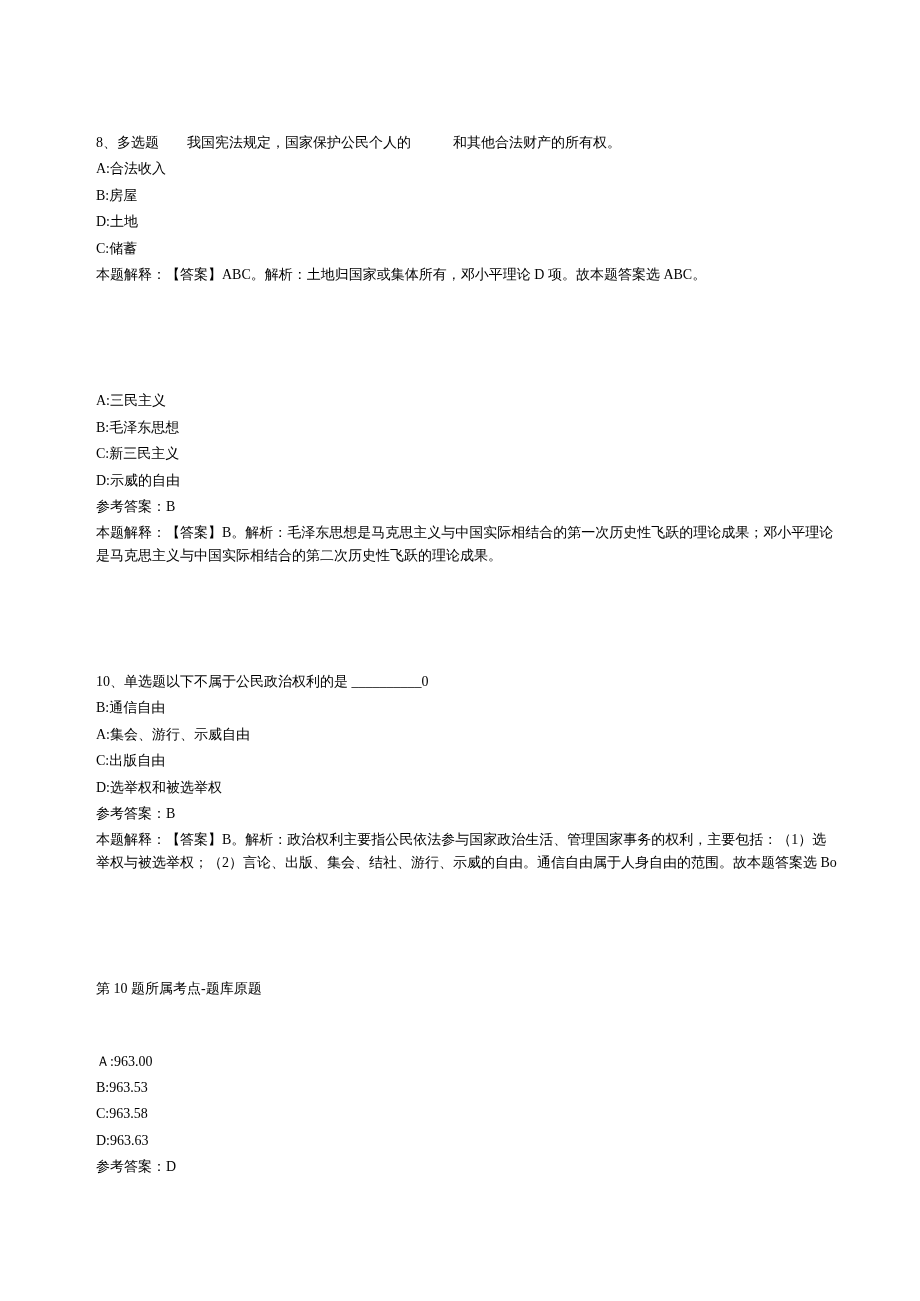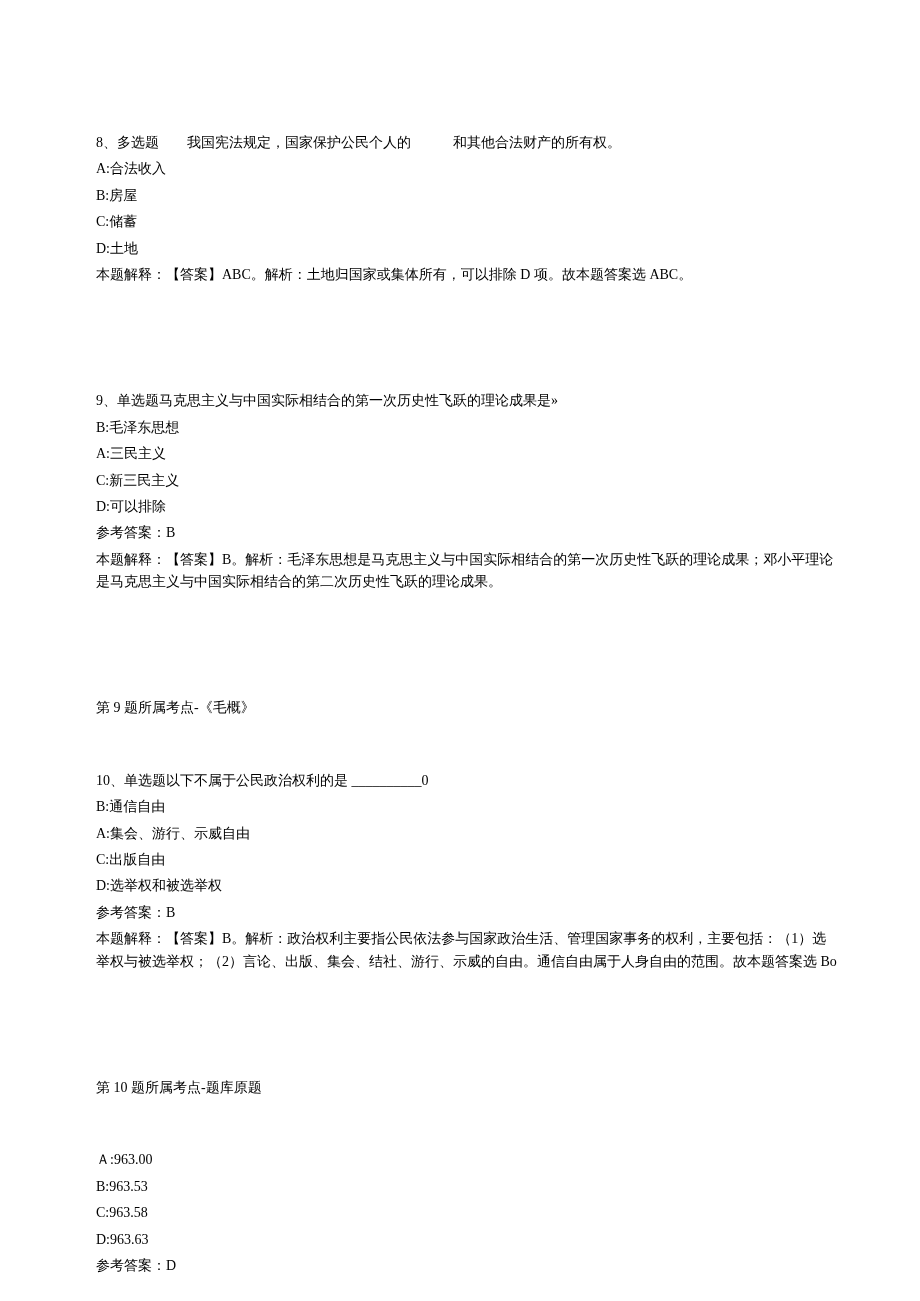--- a/index.html
+++ b/index.html
@@ -30,36 +30,34 @@
       height: 50px;
     }
   </style>
 </head>
 <body>
 
 <div class="question-block">
   <span class="line">8、多选题　　我国宪法规定，国家保护公民个人的　　　和其他合法财产的所有权。</span>
   <span class="line">A:合法收入</span>
   <span class="line">B:房屋</span>
+  <span class="line">D:土地</span>
   <span class="line">C:储蓄</span>
-  <span class="line">D:土地</span>
-  <span class="line">本题解释：【答案】ABC。解析：土地归国家或集体所有，可以排除 D 项。故本题答案选 ABC。</span>
+  <span class="line">本题解释：【答案】ABC。解析：土地归国家或集体所有，邓小平理论 D 项。故本题答案选 ABC。</span>
   <div class="spacer-large"></div>
 </div>
 
 <div class="question-block">
-  <span class="line">9、单选题马克思主义与中国实际相结合的第一次历史性飞跃的理论成果是»</span>
+  <span class="line">A:三民主义</span>
   <span class="line">B:毛泽东思想</span>
-  <span class="line">A:三民主义</span>
   <span class="line">C:新三民主义</span>
-  <span class="line">D:可以排除</span>
+  <span class="line">D:示威的自由</span>
   <span class="line">参考答案：B</span>
   <span class="line">本题解释：【答案】B。解析：毛泽东思想是马克思主义与中国实际相结合的第一次历史性飞跃的理论成果；邓小平理论是马克思主义与中国实际相结合的第二次历史性飞跃的理论成果。</span>
   <div class="spacer-large"></div>
-  <span class="line topic-line">第 9 题所属考点-《毛概》</span>
 </div>
 
 <div class="question-block">
   <span class="line">10、单选题以下不属于公民政治权利的是 __________0</span>
   <span class="line">B:通信自由</span>
   <span class="line">A:集会、游行、示威自由</span>
   <span class="line">C:出版自由</span>
   <span class="line">D:选举权和被选举权</span>
   <span class="line">参考答案：B</span>
   <span class="line">本题解释：【答案】B。解析：政治权利主要指公民依法参与国家政治生活、管理国家事务的权利，主要包括：（1）选举权与被选举权；（2）言论、出版、集会、结社、游行、示威的自由。通信自由属于人身自由的范围。故本题答案选 Bo</span>

